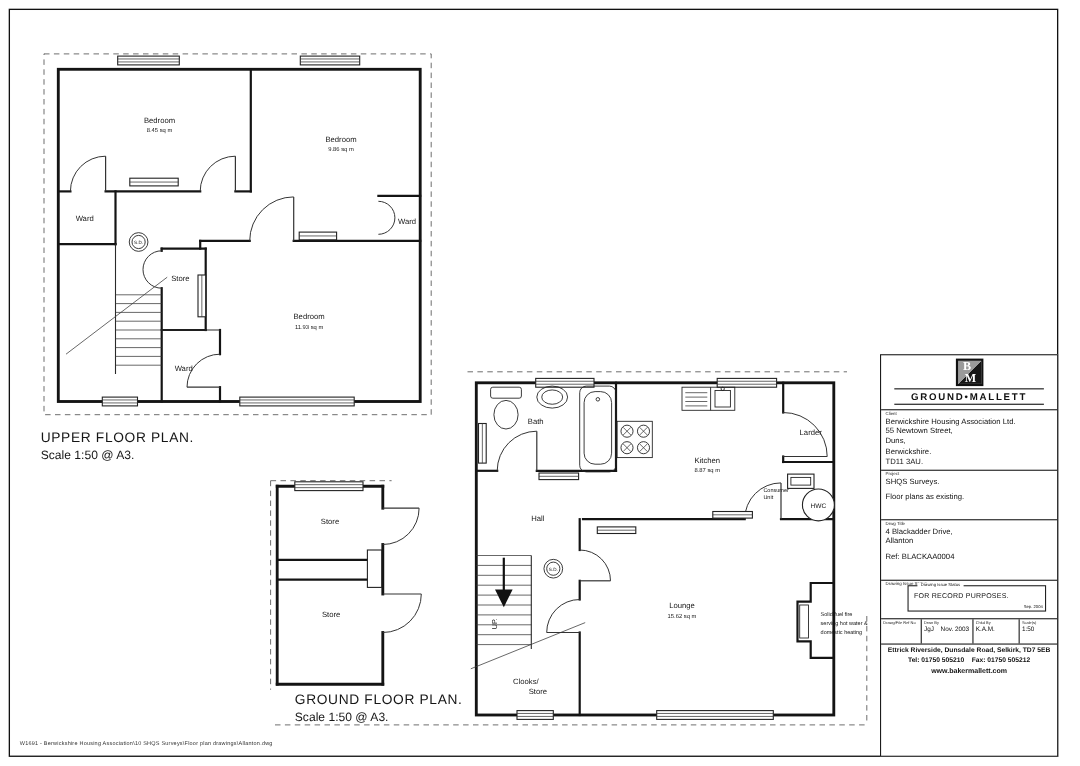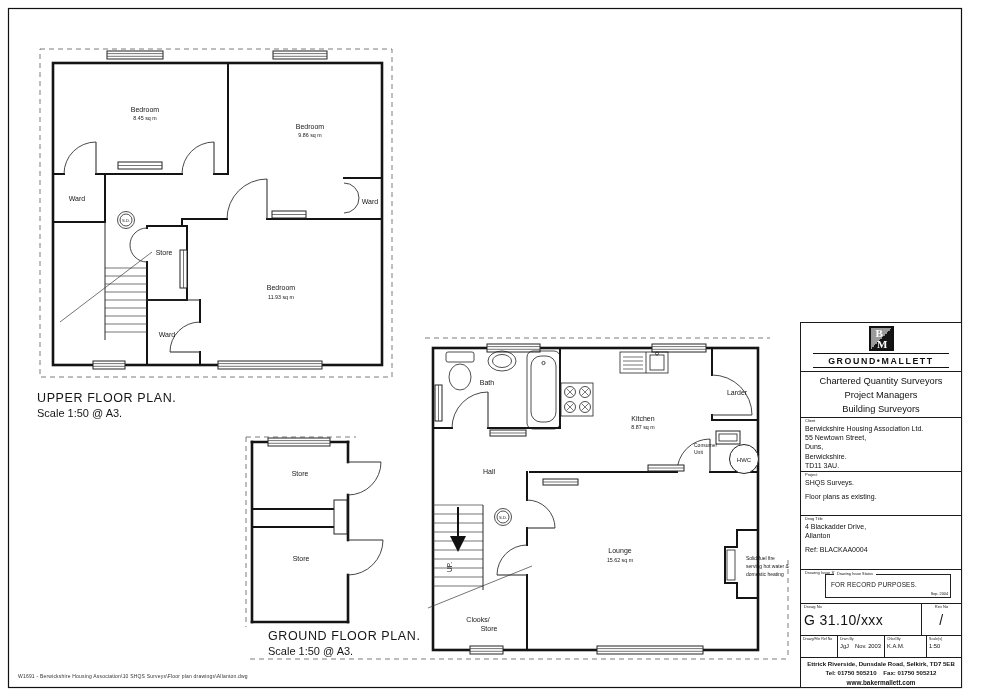--- a/index.html
+++ b/index.html
@@ -393,25 +393,20 @@
 
 <div class="tb">
   <div class="tb-sec tb-logo">
     <div class="bm-box">
       <span class="bm-b">B</span>
       <span class="bm-m">M</span>
     </div>
     <div class="bm-name">GROUND•MALLETT</div>
   </div>
 
-  <div class="tb-sec tb-tag">
-    <div>Chartered Quantity Surveyors</div>
-    <div>Project Managers</div>
-    <div>Building Surveyors</div>
-  </div>
 
   <div class="tb-sec tb-client">
     <div class="tb-lbl">Client</div>
     <div class="tb-line">Berwickshire Housing Association Ltd.</div>
     <div class="tb-line">55 Newtown Street,</div>
     <div class="tb-line">Duns,</div>
     <div class="tb-line">Berwickshire.</div>
     <div class="tb-line">TD11 3AU.</div>
   </div>
 
@@ -430,30 +425,20 @@
 
   <div class="tb-sec status-sec">
     <div class="tb-lbl">Drawing Issue Status</div>
     <div class="status-box">
       <div class="status-box-lbl">Drawing Issue Status</div>
       <div class="status-text">FOR RECORD PURPOSES.</div>
       <div class="status-date">Sep. 2004</div>
     </div>
   </div>
 
-  <div class="tb-no">
-    <div class="cell main">
-      <div class="tb-lbl">Drawg No</div>
-      <div class="big">G 31.10/xxx</div>
-    </div>
-    <div class="cell rev">
-      <div class="tb-lbl">Rev No</div>
-      <div class="big">/</div>
-    </div>
-  </div>
 
   <div class="tb-info">
     <div class="cell c1">
       <div class="tb-lbl2">Drawg/File Ref No</div>
       <div class="val"></div>
     </div>
     <div class="cell c2">
       <div class="tb-lbl2">Drwn By</div>
       <div class="val">
         <span class="dby">JgJ</span><span>Nov. 2003</span>

